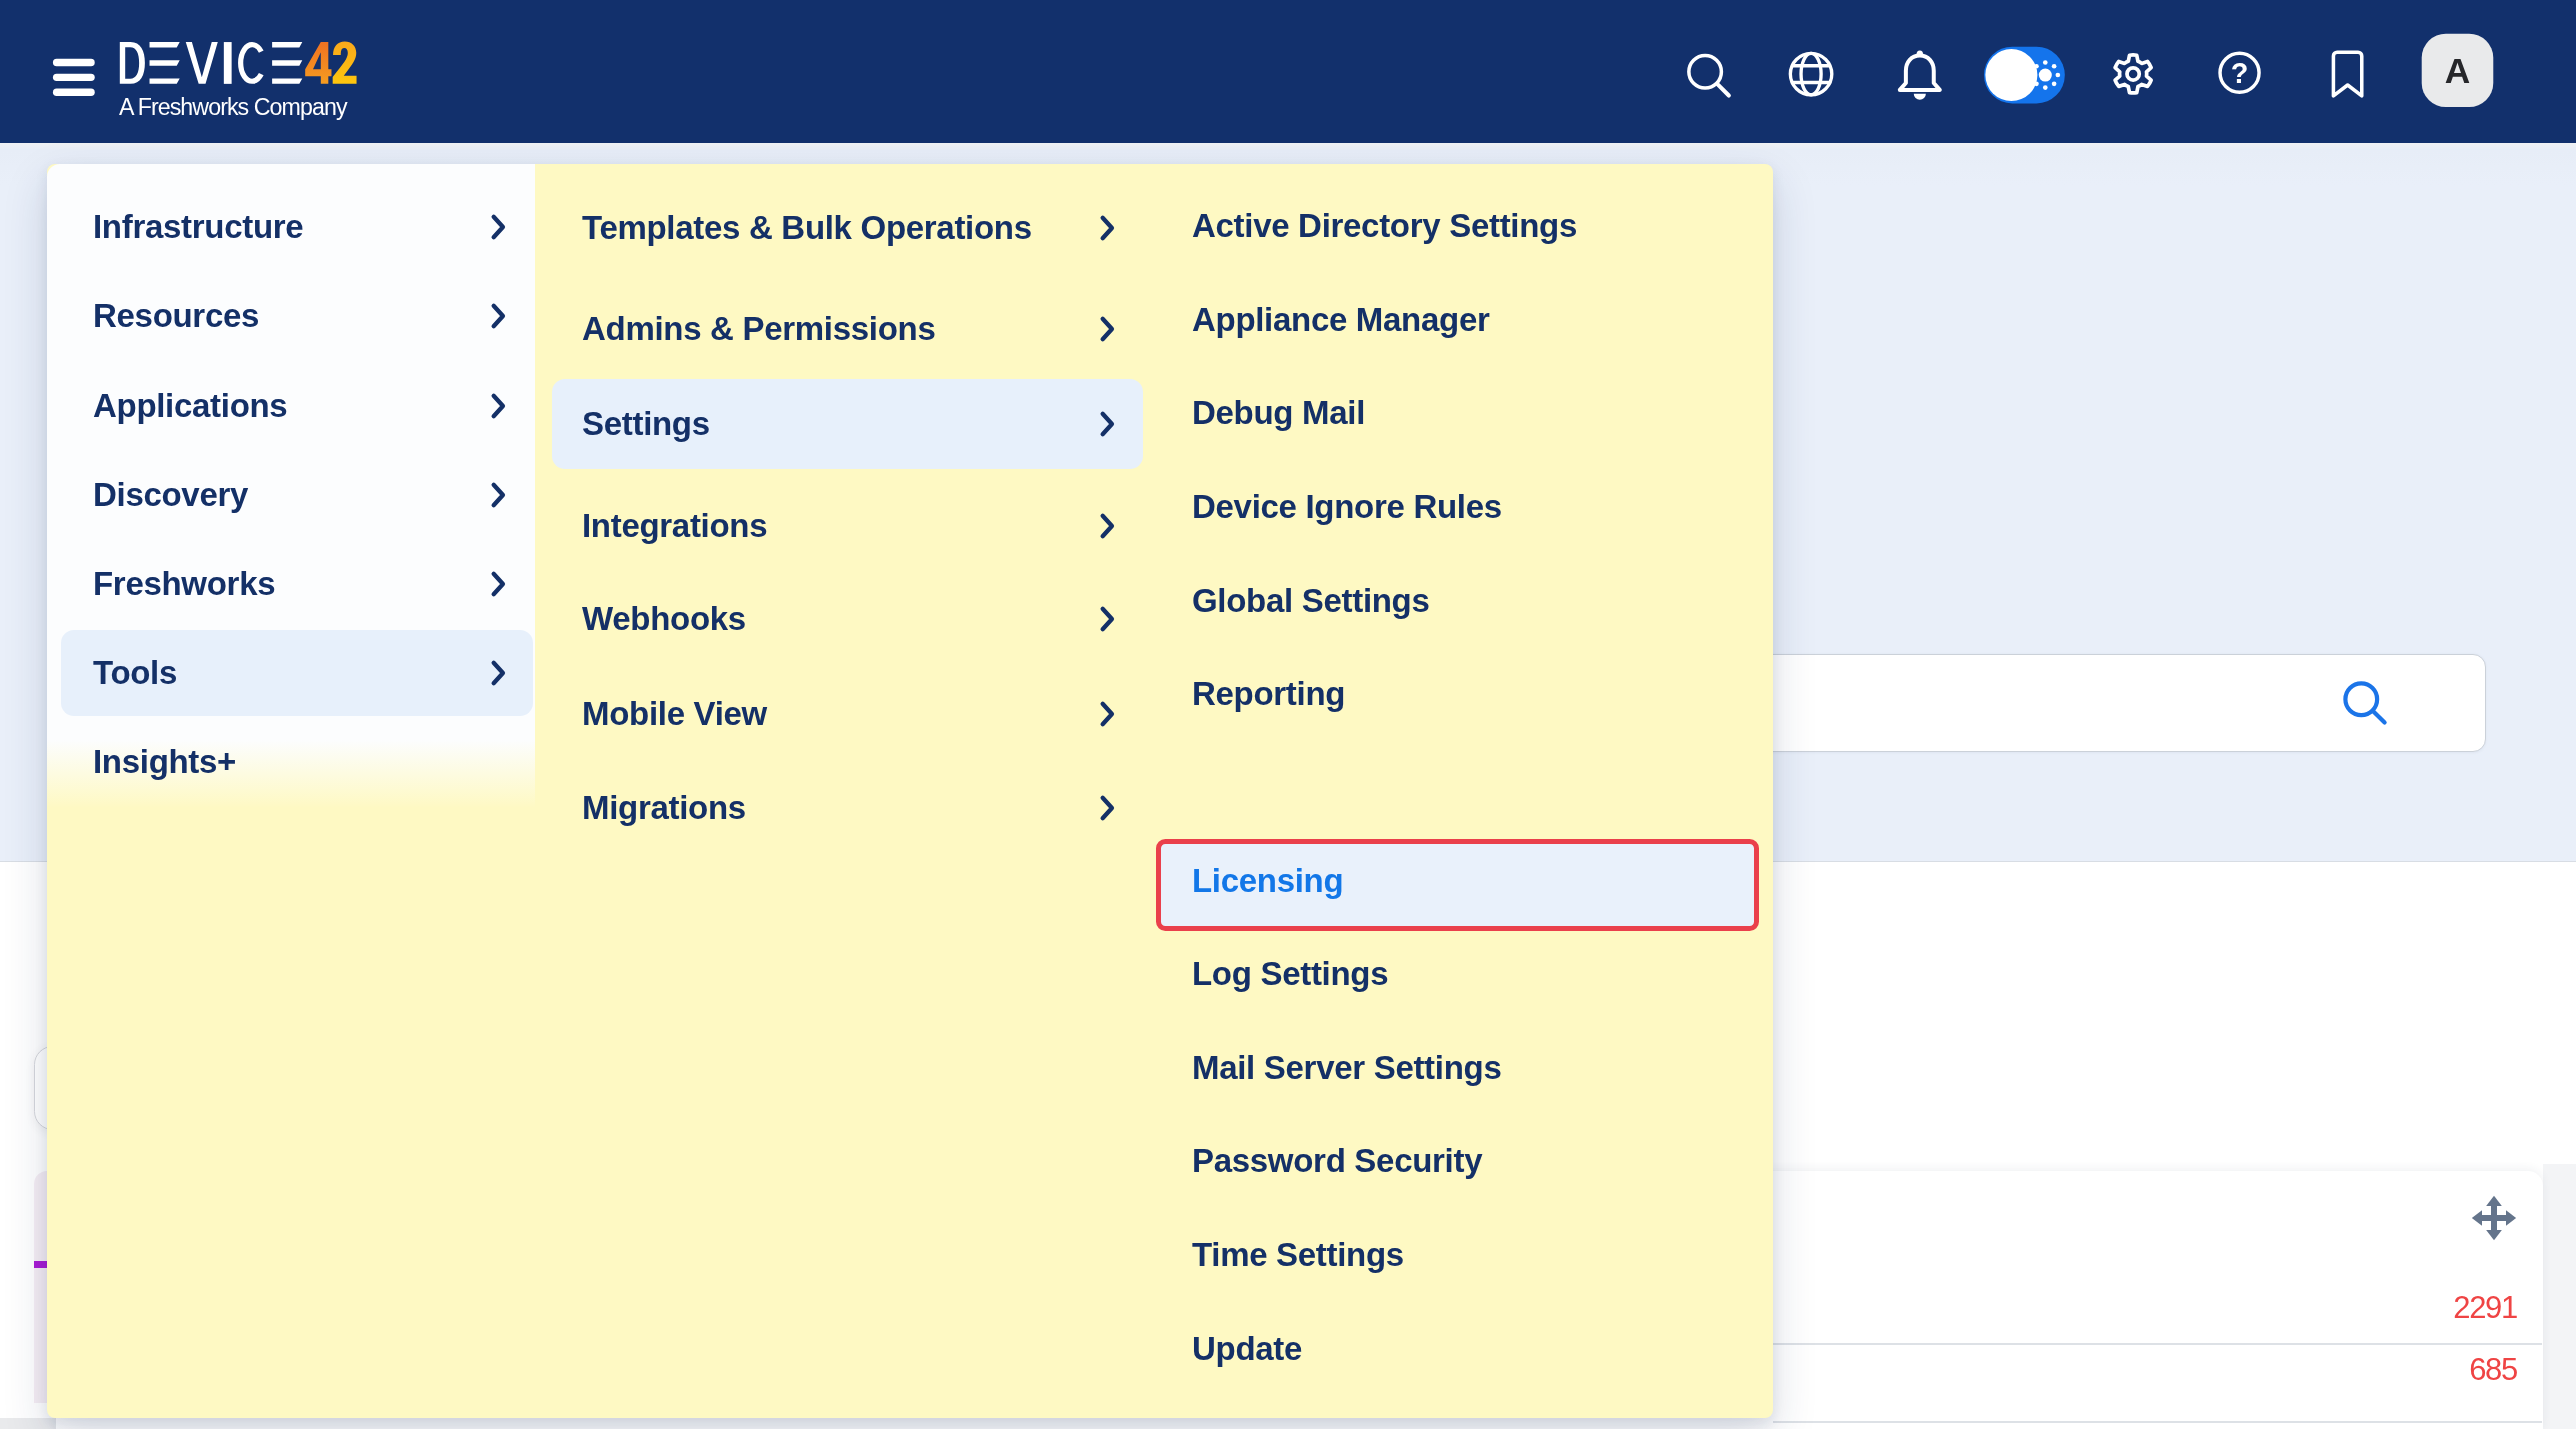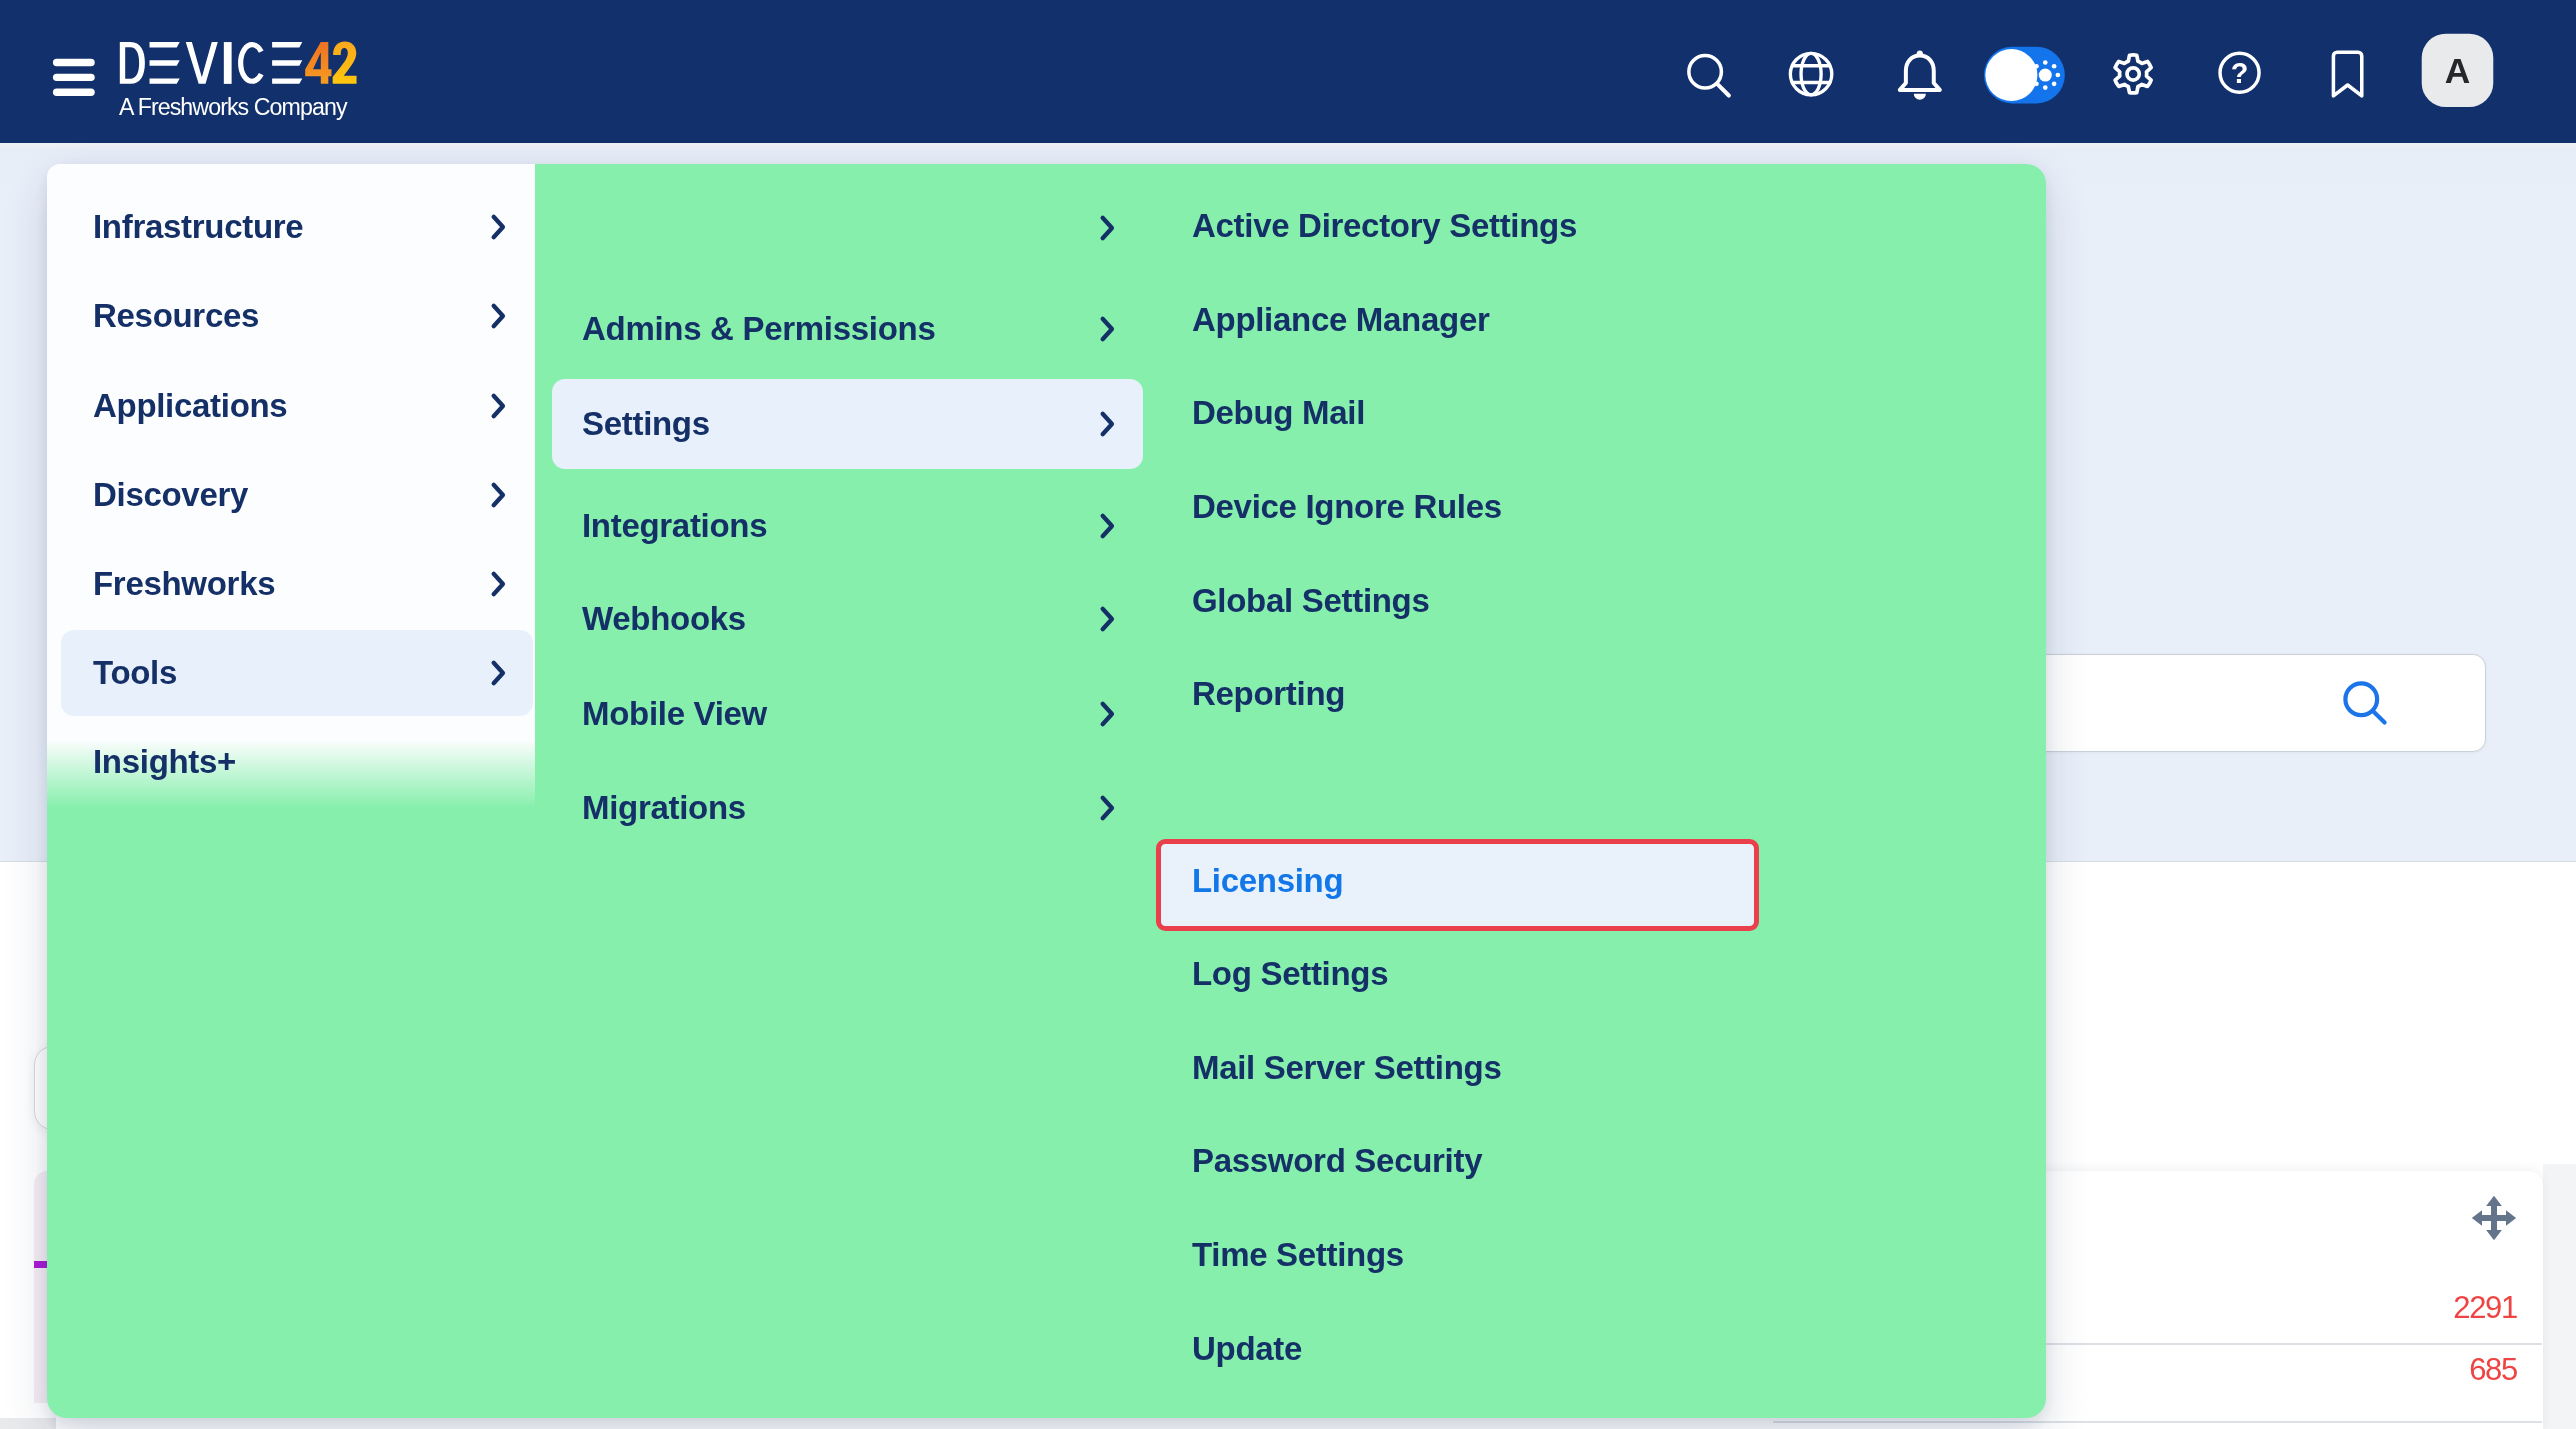--- a/index.html
+++ b/index.html
@@ -10,21 +10,21 @@
 #whiteband{position:absolute;left:0;top:863px;width:2576px;height:566px;background:#fff}
 #searchbar{position:absolute;left:929px;top:654px;width:1557px;height:98px;background:#fff;border:0.9px solid #cbd1d9;border-radius:13px;box-shadow:0 0.9px 2.8px rgba(40,60,90,.05)}
 #btncut{position:absolute;left:34px;top:1046px;width:279px;height:84px;background:#fff;border:1.9px solid #d5d6db;border-radius:18.6px;box-shadow:0 2.8px 9.3px rgba(60,60,80,.08)}
 #pinkcard{position:absolute;left:34px;top:1171px;width:279px;height:232px;background:#f5edf4;border-radius:13px 0 0 0}
 #pdash{position:absolute;left:34px;top:1261px;width:16px;height:6.5px;background:#a91bd4}
 #bstrip{position:absolute;left:0;top:1418px;width:2576px;height:11px;background:#e9eaec}
 #bstrip2{position:absolute;left:497px;top:1418px;width:678px;height:11px;background:#f5f5f6}
 #bcard{position:absolute;left:56px;top:1171px;width:2487px;height:258px;background:#fff;border-radius:15px 15px 0 0;box-shadow:0 -1.9px 9.3px rgba(40,60,90,.07)}
 .hline{position:absolute;height:1.9px;background:#dde1e6}
 .num{position:absolute;color:#ef4444;font-size:31px;letter-spacing:-1.3px;text-align:right;width:279px}
-#panel{position:absolute;left:47px;top:164px;width:1999px;height:1254px;background:#86efac;border-radius:20px;box-shadow:0 18.6px 45px rgba(25,45,85,.16),0 4.6px 13px rgba(25,45,85,.09)}
+#panel{position:absolute;left:47px;top:164px;width:1726px;height:1254px;background:#fef9c3;border-radius:8px;box-shadow:0 18.6px 45px rgba(25,45,85,.16),0 4.6px 13px rgba(25,45,85,.09)}
 #col1{position:absolute;left:0;top:0;width:488px;height:644px;background:linear-gradient(180deg,#fcfdfe 576px,rgba(252,253,254,0) 644px);border-radius:13px 0 0 0}
 .hl{position:absolute;background:#e7f0fb;border-radius:13px}
 .mi{position:absolute;font-weight:700;font-size:33px;color:#143067;white-space:nowrap;transform:translateY(-50%);letter-spacing:-0.3px}
 .chev{position:absolute;transform:translateY(-50%)}
 #licbox{position:absolute;left:1109px;top:675px;width:603px;height:92px;background:#e9f1fb;border:5.6px solid #ea404b;border-radius:9.3px}
 .mi.blue{color:#1277e8}
 </style>
 </head>
 <body>
 <div id="bluebg"></div>
@@ -137,20 +137,21 @@
 <div id="licbox"></div>
 
 <div class="mi" style="left:46px;top:63px">Infrastructure</div>
 <div class="mi" style="left:46px;top:152px">Resources</div>
 <div class="mi" style="left:46px;top:242px">Applications</div>
 <div class="mi" style="left:46px;top:331px">Discovery</div>
 <div class="mi" style="left:46px;top:420px">Freshworks</div>
 <div class="mi" style="left:46px;top:509px">Tools</div>
 <div class="mi" style="left:46px;top:598px">Insights+</div>
 
+<div class="mi" style="left:535px;top:64px">Templates &amp; Bulk Operations</div>
 <div class="mi" style="left:535px;top:165px">Admins &amp; Permissions</div>
 <div class="mi" style="left:535px;top:260px">Settings</div>
 <div class="mi" style="left:535px;top:362px">Integrations</div>
 <div class="mi" style="left:535px;top:455px">Webhooks</div>
 <div class="mi" style="left:535px;top:550px">Mobile View</div>
 <div class="mi" style="left:535px;top:644px">Migrations</div>
 
 <div class="mi" style="left:1145px;top:62px">Active Directory Settings</div>
 <div class="mi" style="left:1145px;top:156px">Appliance Manager</div>
 <div class="mi" style="left:1145px;top:249px">Debug Mail</div>

